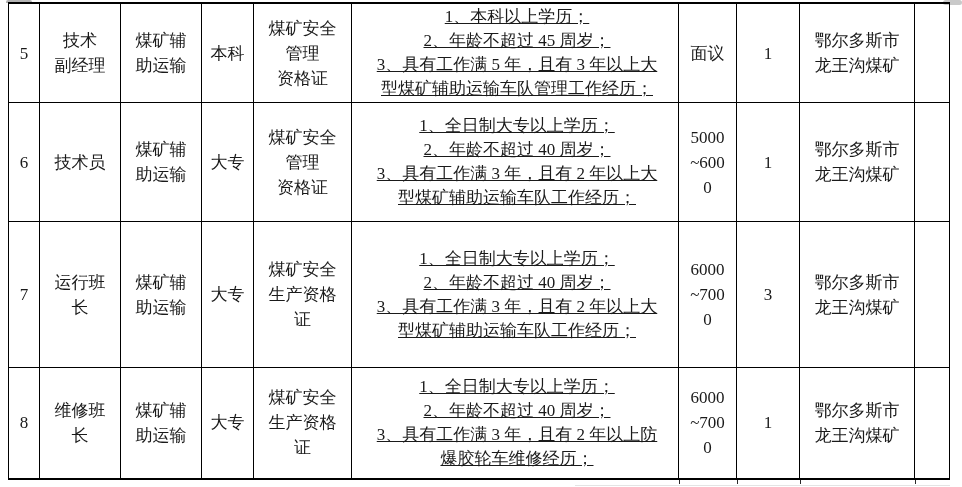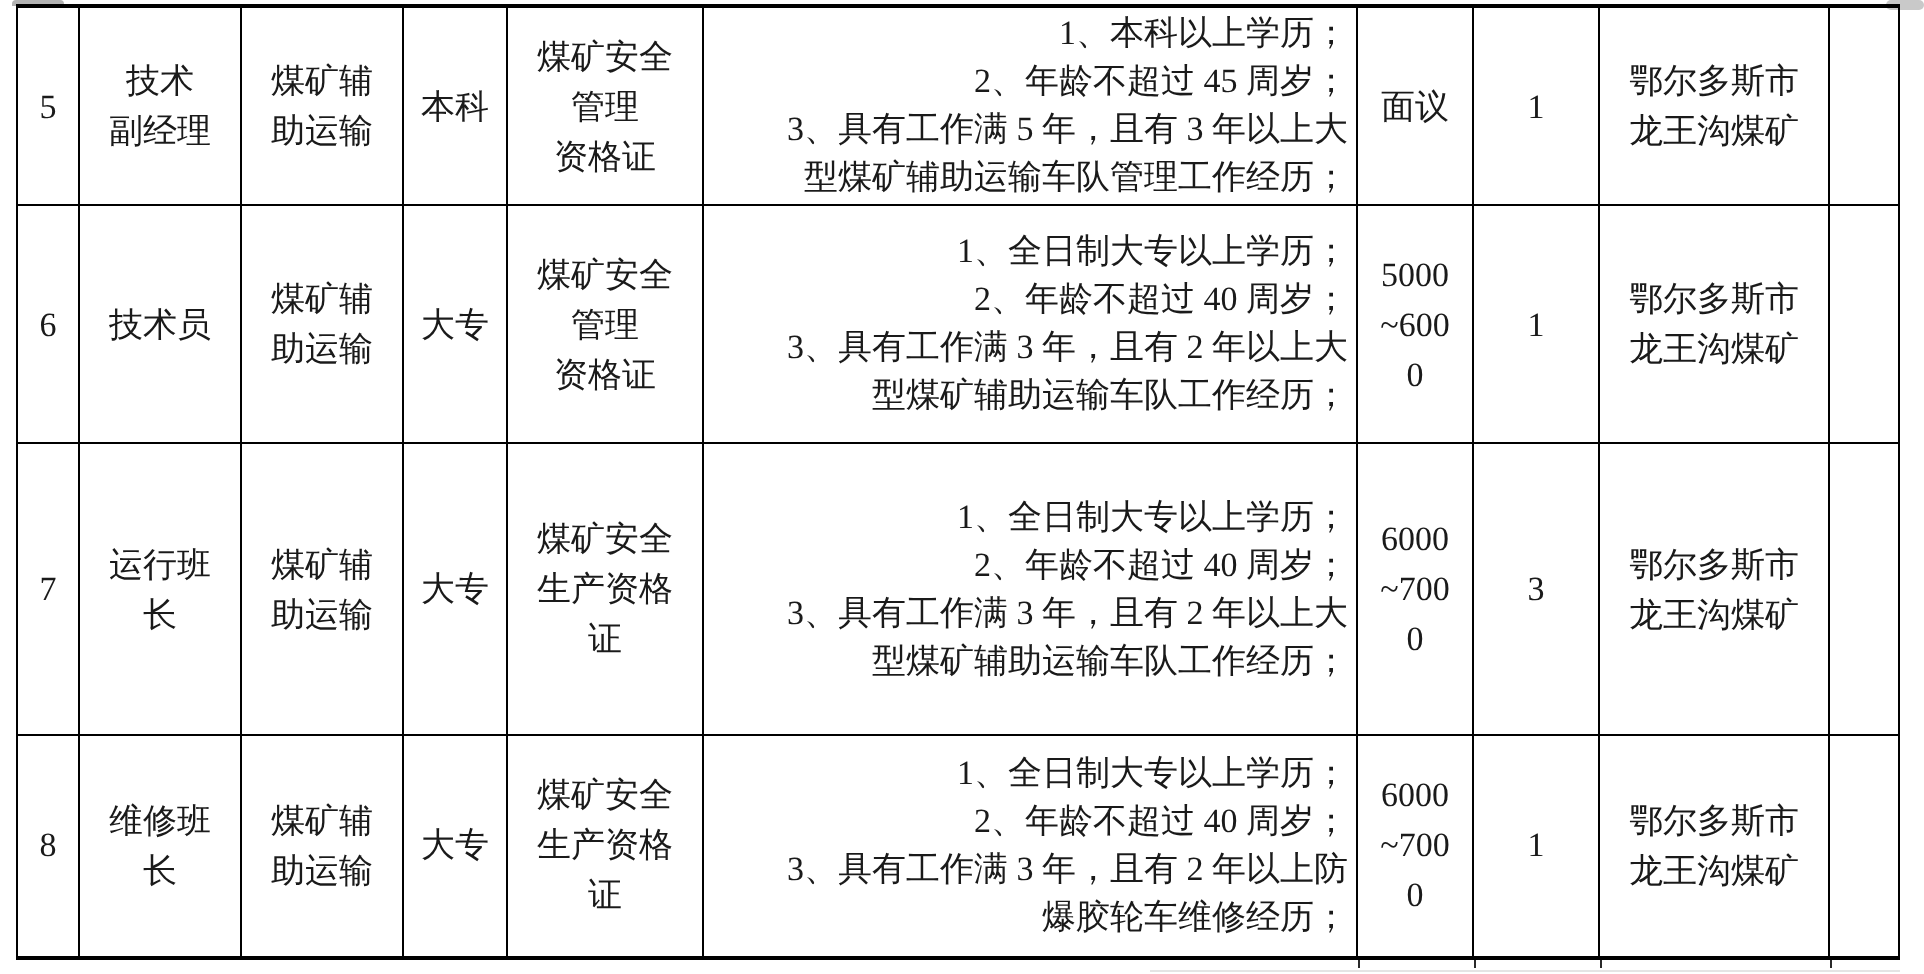--- a/index.html
+++ b/index.html
@@ -22,23 +22,24 @@
     border:1px solid #000;
     font-size:17px;
     line-height:25px;
     text-align:center;
     vertical-align:middle;
     padding:0;
     overflow:hidden;
     white-space:pre;
   }
   td.req{
-    text-align:right;
+    text-align:center;
     padding:1px 4px 1px 8px;
     line-height:24px;
+    text-decoration:underline;
   }
   tr.r5{height:99px;}
   tr.r6{height:119px;}
   tr.r7{height:146px;}
   tr.r8{height:111px;}
   
   .handle-topleft{
     position:absolute;left:6px;top:0;width:26px;height:3px;
     background:#b3b3b3;border-radius:2px 2px 0 0;
   }

